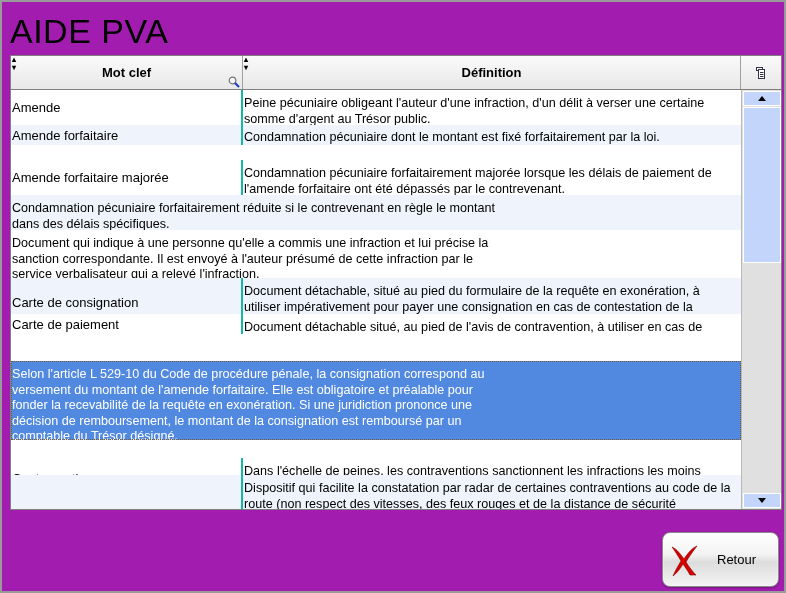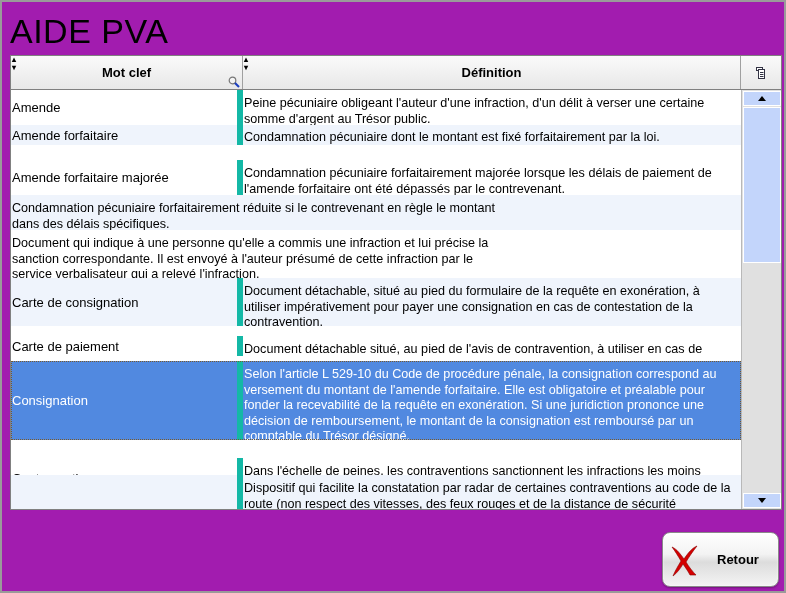--- a/index.html
+++ b/index.html
@@ -36,21 +36,21 @@
     position: absolute; left: 1px; top: 0px; font-size: 8px; line-height: 8px; color: #000;
   }
   .search-icon { position: absolute; right: 2px; bottom: 1px; width: 12px; height: 12px; }
   .rows { position: absolute; left: 0; top: 34px; width: 730px; }
   .row { position: absolute; left: 0; width: 730px; display: flex; }
   .row.odd { background: #ffffff; }
   .row.even { background: #eff4fc; }
   .row.selected { background: #5189e0; color: #ffffff; outline: 1px dotted #7a5a2a; outline-offset: -1px; }
   .cell-key {
     width: 232px; padding-left: 1px; display: flex; align-items: center;
-    font-size: 13px; color: inherit; border-right: 6px solid #14b8a6; text-align: center;
+    font-size: 13px; color: inherit; border-right: 2px solid #14b8a6; text-align: center;
   }
   .cell-def {
     width: 498px; padding-left: 1px; padding-right: 4px; padding-top: 6px;
     font-size: 12.6px; line-height: 15.5px; color: inherit; overflow: hidden;
   }
   .row.selected .cell-key, .row.selected .cell-def { color: #ffffff; }
   .scroll {
     position: absolute; left: 730px; top: 34px; width: 40px; height: 419px;
     background: #e0e0e0; border-left: 1px solid #b8b8b8;
   }
@@ -66,21 +66,20 @@
   .scroll-thumb {
     position: absolute; left: 1px; top: 17px; width: 38px; height: 156px;
     background: #c3d5fb; border: 1px solid #fff;
   }
   .retour-btn {
     position: absolute; left: 660px; top: 530px; width: 117px; height: 55px;
     border: 1px solid #8a8a8a; border-radius: 8px;
     background: linear-gradient(#ffffff 0%, #f3f3f3 40%, #dcdcdc 55%, #f4f4f4 100%);
     box-shadow: inset 0 0 2px #fff, 0 1px 2px rgba(0,0,0,0.3);
     cursor: pointer;
-    font-weight: bold;
   }
   .retour-btn .x-icon { position: absolute; left: 6px; top: 10px; width: 30px; height: 34px; }
   .retour-btn .label { position: absolute; left: 54px; top: 19px; font-size: 13px; color: #000; }
 </style>
 </head>
 <body>
 
 <div class="window">
   <div class="page-title">AIDE PVA</div>
 
@@ -125,26 +124,25 @@
       <div class="row even" style="top:105px;height:35px">
         <div class="cell-def">Condamnation pécuniaire forfaitairement réduite si le contrevenant en règle le montant dans des délais spécifiques.</div>
       </div>
       <div class="row odd" style="top:140px;height:48px">
         <div class="cell-def">Document qui indique à une personne qu'elle a commis une infraction et lui précise la sanction correspondante. Il est envoyé à l'auteur présumé de cette infraction par le service verbalisateur qui a relevé l'infraction.</div>
       </div>
       <div class="row even" style="top:188px;height:48px">
         <div class="cell-key">Carte de consignation</div>
         <div class="cell-def">Document détachable, situé au pied du formulaire de la requête en exonération, à utiliser impérativement pour payer une consignation en cas de contestation de la contravention.</div>
       </div>
-      <div class="row odd" style="top:246px;height:20px">
+      <div class="row odd" style="top:224px;height:20px">
         <div class="cell-key">Carte de paiement</div>
         <div class="cell-def">Document détachable situé, au pied de l'avis de contravention, à  utiliser en cas de paiement.</div>
       </div>
       <div class="row selected" style="top:271px;height:79px">
-        <div class="cell-key">Consignation</div>
         <div class="cell-def">Selon l'article L 529-10 du Code de procédure pénale, la consignation correspond au versement du montant de l'amende forfaitaire. Elle est obligatoire et préalable pour fonder la recevabilité de la requête en exonération. Si une juridiction prononce une décision de remboursement, le montant de la consignation est remboursé par un comptable du Trésor désigné.</div>
       </div>
       <div class="row odd" style="top:368px;height:41px">
         <div class="cell-key">Contravention</div>
         <div class="cell-def">Dans l'échelle de peines, les contraventions sanctionnent les infractions les moins graves.</div>
       </div>
       <div class="row even" style="top:385px;height:35px">
         <div class="cell-key"></div>
         <div class="cell-def">Dispositif qui facilite la constatation par radar de certaines contraventions au code de la route (non respect des vitesses, des feux rouges et de la distance de sécurité</div>
       </div>

